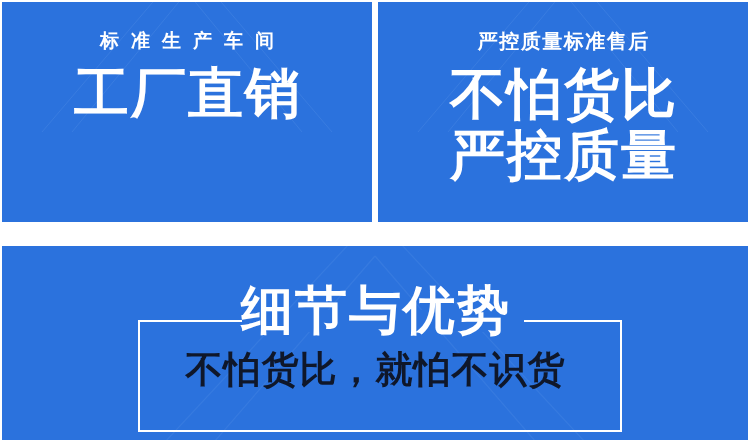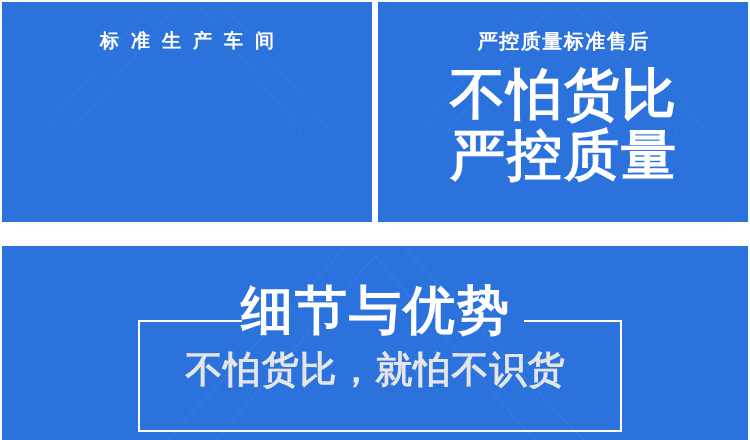--- a/index.html
+++ b/index.html
@@ -142,21 +142,21 @@
     white-space: nowrap;
     z-index: 3;
   }
 
   .bottom-subtitle {
     position: absolute;
     left: 0;
     right: 0;
     top: 105px;
     text-align: center;
-    color: #e5e5e5;
+    color: #0f172a;
     font-size: 37px;
     font-weight: 800;
     line-height: 1;
     letter-spacing: 1px;
     text-indent: 1px;
     white-space: nowrap;
     z-index: 3;
   }
 </style>
 </head>
@@ -169,20 +169,21 @@
     <div class="panel panel-left">
       <svg class="texture" viewBox="0 0 370 220" preserveAspectRatio="none" aria-hidden="true">
         <g stroke="#5f98e8" stroke-width="1" fill="none" opacity="0.55">
           <line x1="185" y1="-40" x2="40" y2="130"></line>
           <line x1="185" y1="-40" x2="330" y2="130"></line>
           <line x1="185" y1="-10" x2="70" y2="130"></line>
           <line x1="185" y1="-10" x2="300" y2="130"></line>
         </g>
       </svg>
       <div class="eyebrow">标准生产车间</div>
+      <div class="headline line1">工厂直销</div>
     </div>
 
     <div class="panel panel-right">
       <svg class="texture" viewBox="0 0 370 220" preserveAspectRatio="none" aria-hidden="true">
         <g stroke="#5f98e8" stroke-width="1" fill="none" opacity="0.55">
           <line x1="185" y1="-40" x2="40" y2="130"></line>
           <line x1="185" y1="-40" x2="330" y2="130"></line>
           <line x1="185" y1="-10" x2="70" y2="130"></line>
           <line x1="185" y1="-10" x2="300" y2="130"></line>
         </g>

